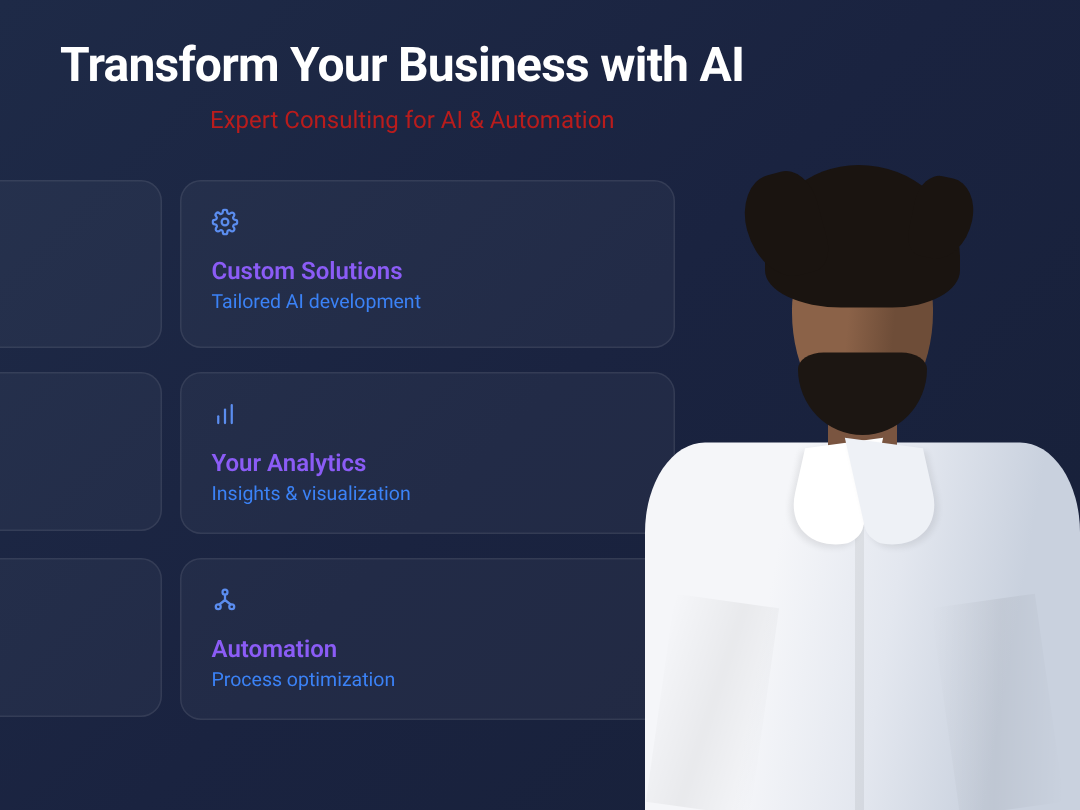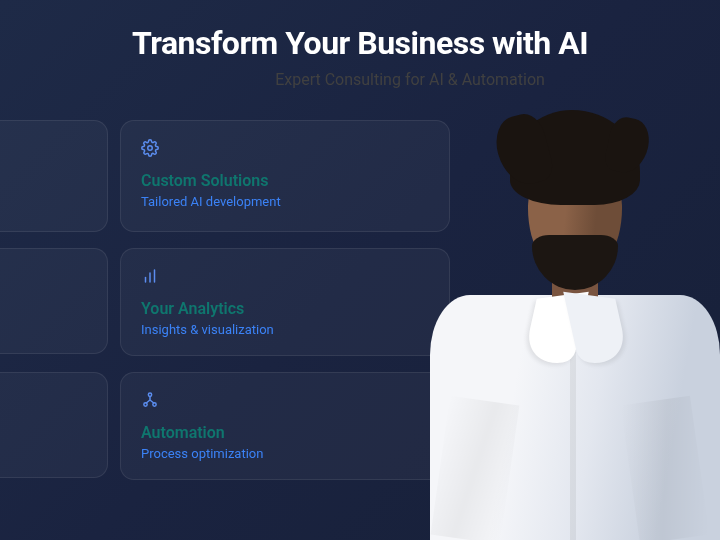--- a/index.html
+++ b/index.html
@@ -7,32 +7,31 @@
       width: 720px;
       height: 540px;
       background: linear-gradient(135deg, #1e2a47 0%, #1a2340 50%, #172038 100%);
       font-family: -apple-system, BlinkMacSystemFont, "Segoe UI", Roboto, sans-serif;
       color: #fff;
       overflow: hidden;
       position: relative;
     }
     .header {
       padding: 24px 40px 8px 40px;
-      text-align: center;
     }
     .title {
       font-size: 32px;
       font-weight: 700;
       color: #fff;
       letter-spacing: -0.5px;
     }
     .subtitle {
       font-size: 16px;
       font-weight: 400;
-      color: #404040;
+      color: #b91c1c;
       margin-top: 8px;
       margin-left: 100px;
     }
     .cards-area {
       position: absolute;
       top: 120px;
       left: 0;
       width: 470px;
     }
     .card-row {
@@ -61,21 +60,21 @@
       padding: 18px 20px 18px 20px;
     }
     .card-icon {
       color: #5b8def;
       margin-bottom: 10px;
       display: block;
     }
     .card-title {
       font-size: 16px;
       font-weight: 600;
-      color: #0f766e;
+      color: #8b5cf6;
       margin-bottom: 4px;
     }
     .card-desc {
       font-size: 13px;
       color: #3b82f6;
     }
     .person {
       position: absolute;
       right: -10px;
       bottom: 0;

